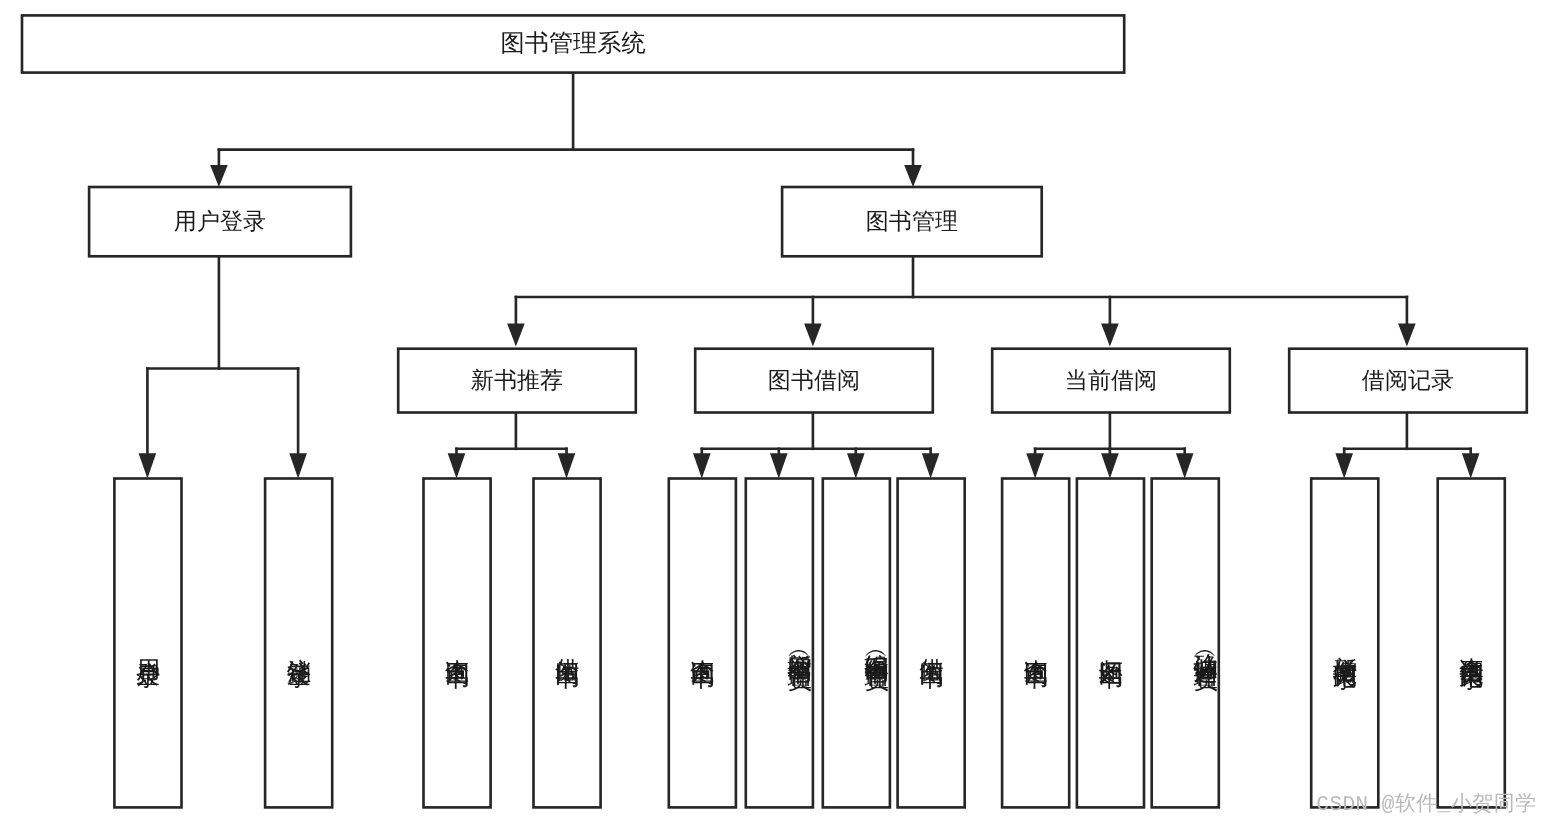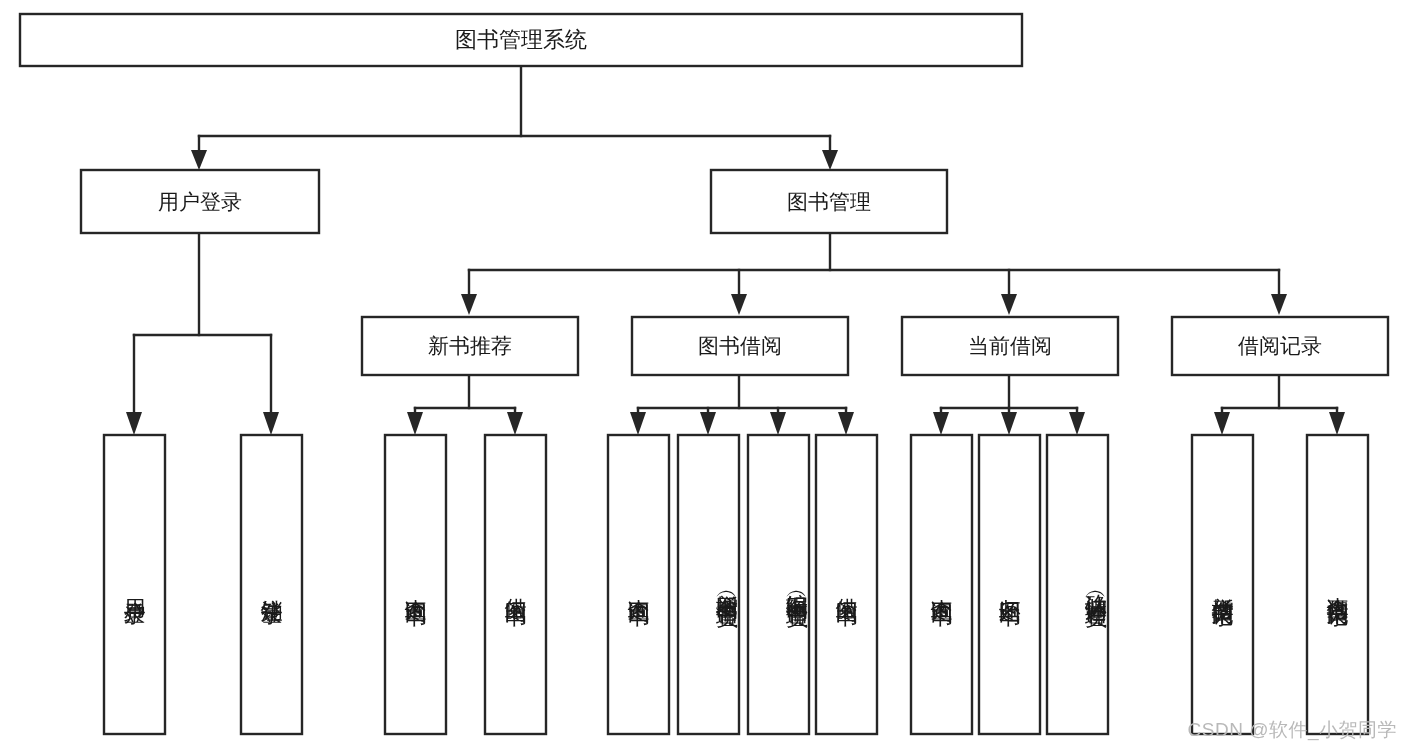--- a/index.html
+++ b/index.html
@@ -64,21 +64,21 @@
     line-height: 1.12;
     letter-spacing: 2px;
     color: #1a1a1a;
     white-space: nowrap;
     pointer-events: none;
   }
   .watermark {
     position: absolute;
     right: 8px;
     bottom: 4px;
-    font-family: Liberation Sans, sans-serif;
+    font-family: Liberation Mono, monospace;
     font-size: 19px;
     color: #b9b9b9;
     white-space: nowrap;
     letter-spacing: 0.5px;
   }
 </style>
 </head>
 <body>
 
 <div id="diagram-root">

